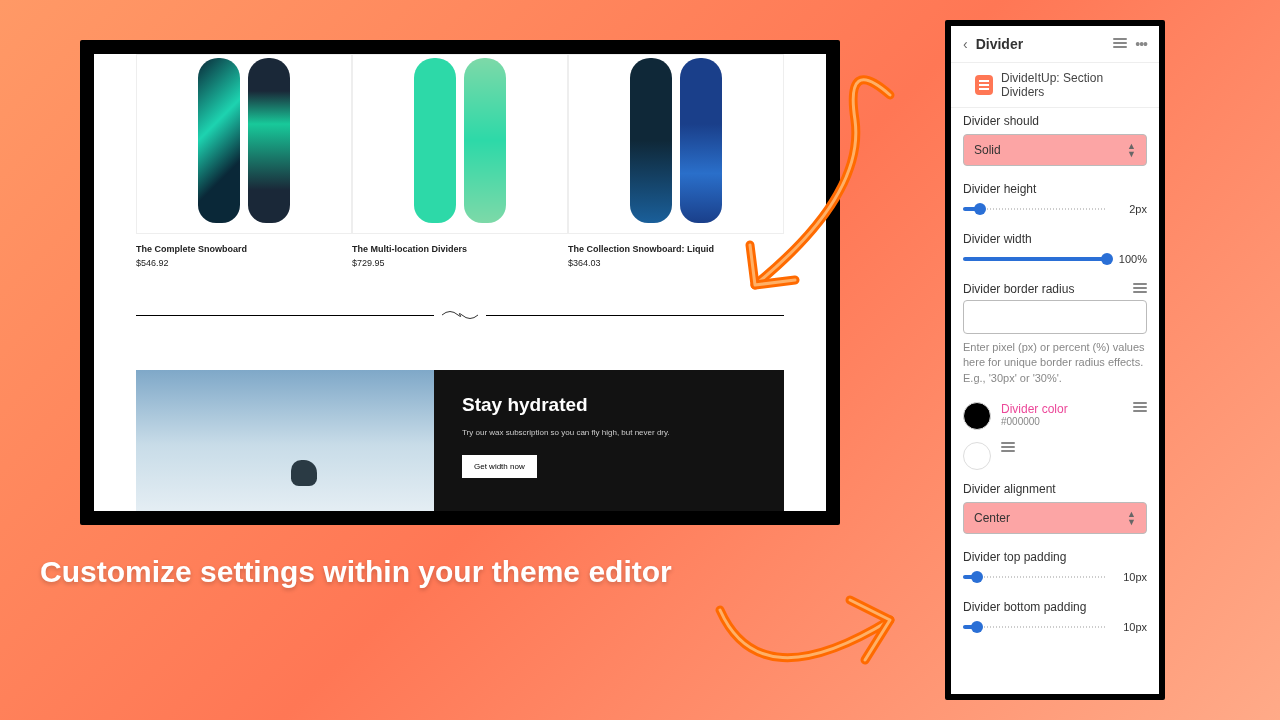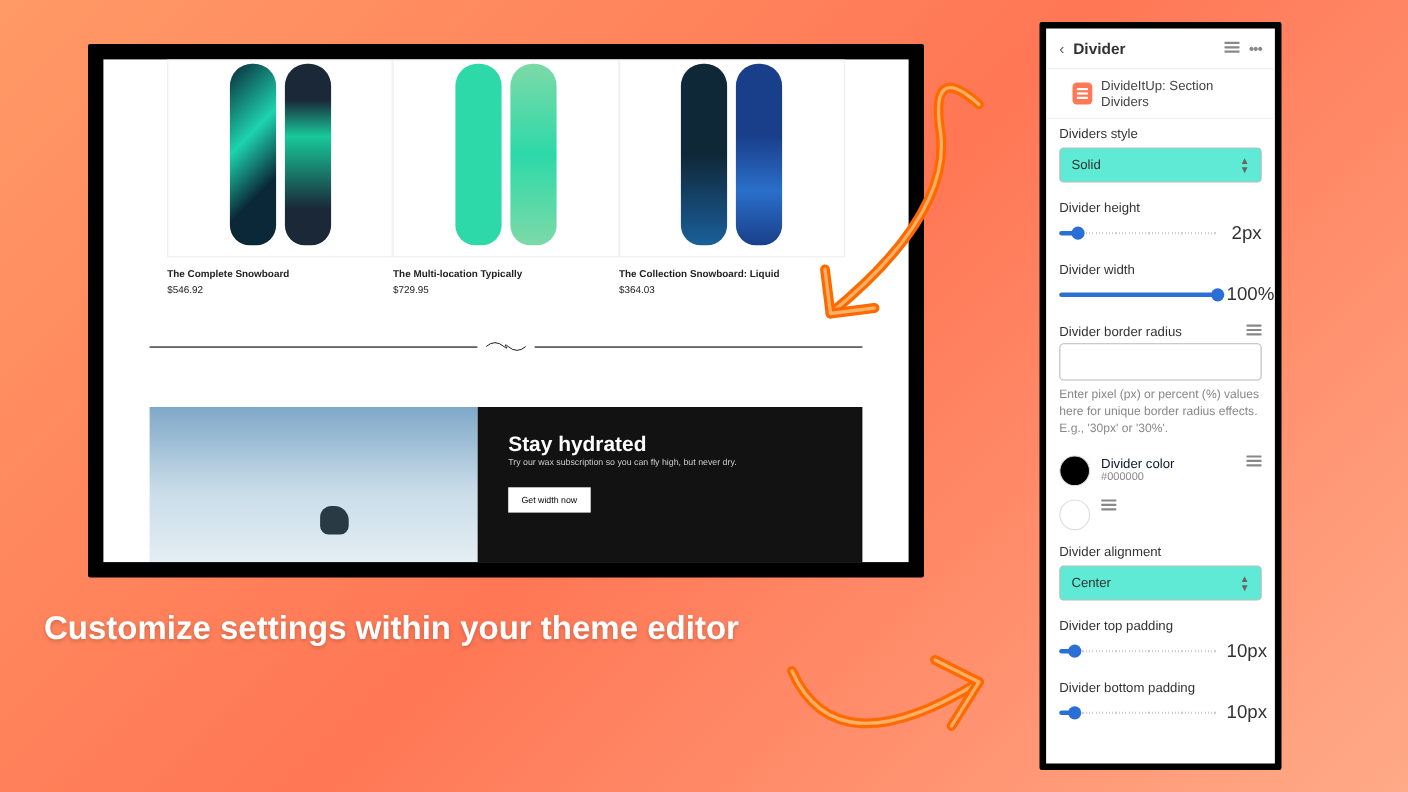--- a/index.html
+++ b/index.html
@@ -7,41 +7,41 @@
   width: 1280px; height: 720px;
   background: linear-gradient(135deg, #ff9966 0%, #ff7755 50%, #ffaa88 100%);
   font-family: -apple-system, BlinkMacSystemFont, "Segoe UI", Arial, sans-serif;
   position: relative; overflow: hidden;
 }
 .preview-frame {
   position: absolute; left: 80px; top: 40px; width: 760px; height: 485px;
   background: #000; border-radius: 2px; padding: 14px;
 }
 .preview-inner { background: #fff; width: 100%; height: 100%; overflow: hidden; position: relative; }
-.products { display: flex; padding: 0 58px; }
+.products { display: flex; padding: 0 42px; }
 .product { flex: 1; }
 .product-img { background: #fff; height: 180px; border: 1px solid #eee; display: flex; justify-content: center; align-items: flex-end; gap: 8px; padding-bottom: 10px; }
 .board { width: 42px; height: 165px; border-radius: 20px 20px 18px 18px; }
 .b1 { background: linear-gradient(135deg, #0a2838 0%, #1dd3b0 40%, #0a2838 70%); }
 .b2 { background: linear-gradient(180deg, #1a2838 20%, #18c99a 40%, #1a2838 80%); }
 .b3 { background: #2dd9a8; }
 .b4 { background: linear-gradient(180deg, #7dd9a8 0%, #2dd9a8 50%, #7dd9a8 100%); }
 .b5 { background: linear-gradient(180deg, #0f2838 50%, #1a5f9a 100%); }
 .b6 { background: linear-gradient(180deg, #1a3f8a 40%, #2a6fca 70%, #1a3f8a 100%); }
 .product-name { font-size: 9px; font-weight: 600; margin: 10px 0 4px; color: #222; }
 .product-price { font-size: 9px; color: #222; }
 .divider-row { display: flex; align-items: center; justify-content: center; margin: 42px 42px 0; }
 .divider-line { flex: 1; height: 1px; background: #000; }
 .divider-flourish { width: 40px; height: 10px; margin: 0 6px; display: flex; align-items: center; justify-content: center; }
 .divider-flourish svg { width: 40px; height: 10px; }
 .hero { display: flex; margin: 50px 42px 0; height: 150px; }
 .hero-img { flex: 1; background: linear-gradient(180deg, #7fa8c8 0%, #c8dce8 50%, #e8f0f5 100%); position: relative; }
 .hero-img::after { content: ""; position: absolute; left: 52%; top: 60%; width: 26px; height: 26px; background: #2a3a44; border-radius: 40% 50% 30% 30%; }
 .hero-text { flex: 1; background: #121212; color: #fff; padding: 24px 24px 0 28px; }
-.hero-text h2 { font-size: 19px; font-weight: 700; }
+.hero-text h2 { font-size: 19px; font-weight: 700; margin-bottom: 12px; }
 .hero-text p { font-size: 8px; margin-bottom: 18px; color: #ccc; }
 .hero-btn { background: #fff; color: #000; font-size: 8px; padding: 7px 12px; border: none; display: inline-block; }
 .tagline {
   position: absolute; left: 40px; top: 555px; color: #fff; font-size: 30px; font-weight: 600;
   text-shadow: 0 2px 4px rgba(0,0,0,0.2);
 }
 .panel {
   position: absolute; right: 115px; top: 20px; width: 220px; height: 680px;
   background: #fff; border: 6px solid #000; border-radius: 2px;
   font-size: 12px; color: #333; padding: 0;
@@ -56,35 +56,35 @@
 .app-row { display: flex; align-items: center; padding: 8px 24px; gap: 8px; border-bottom: 1px solid #eee; }
 .app-icon { width: 20px; height: 20px; background: #ff7755; border-radius: 4px; display: flex; align-items: center; justify-content: center; }
 .app-icon::before { content: ""; width: 10px; height: 2px; background: #fff; box-shadow: 0 -4px 0 #fff, 0 4px 0 #fff; }
 .app-name { font-size: 12px; color: #444; }
 .section-label { font-size: 9px; font-weight: 700; color: #666; letter-spacing: 0.5px; padding: 14px 12px 6px; }
 .field { padding: 6px 12px 10px; }
 .field-row { display: flex; align-items: center; justify-content: space-between; padding: 6px 12px 4px; }
 .field-label { font-size: 12px; color: #333; margin-bottom: 6px; display: block; }
 .select-box {
   border: 1px solid #bbb; border-radius: 4px; padding: 7px 10px; font-size: 12px;
-  display: flex; justify-content: space-between; align-items: center; background: #5eead4; cursor: pointer;
+  display: flex; justify-content: space-between; align-items: center; background: #fca5a5; cursor: pointer;
 }
 .select-caret { font-size: 9px; color: #666; line-height: 8px; }
 .slider-row { display: flex; align-items: center; gap: 8px; }
 .slider { flex: 1; position: relative; height: 14px; }
 .slider-track { position: absolute; left: 0; right: 0; top: 6px; height: 2px; background: repeating-linear-gradient(90deg, #ccc 0 1px, transparent 1px 3px); }
 .slider-fill { position: absolute; left: 0; top: 5px; height: 4px; background: #2a6fd6; border-radius: 2px; }
 .slider-thumb { position: absolute; top: 1px; width: 12px; height: 12px; background: #2a6fd6; border-radius: 50%; transform: translateX(-6px); }
-.slider-val { font-size: 17px; color: #333; width: 32px; text-align: right; }
+.slider-val { font-size: 11px; color: #333; width: 32px; text-align: right; }
 .text-input { border: 1px solid #bbb; border-radius: 4px; height: 34px; width: 100%; background: #fff; }
 .helper { font-size: 11px; color: #888; line-height: 1.4; margin-top: 6px; }
 .color-row { display: flex; align-items: flex-start; gap: 10px; padding: 6px 12px; }
 .swatch { width: 28px; height: 28px; border-radius: 50%; border: 1px solid #ddd; flex-shrink: 0; }
 .color-info { flex: 1; }
-.color-name { font-size: 12px; color: #0f172a; }
+.color-name { font-size: 12px; color: #ec4899; }
 .color-hex { font-size: 10px; color: #888; }
 .color-help { font-size: 10px; color: #999; line-height: 1.3; margin-top: 4px; }
 .stack-right { flex-shrink: 0; }
 .arrow1 { position: absolute; left: 715px; top: 65px; width: 220px; height: 260px; pointer-events: none; }
 .arrow2 { position: absolute; left: 700px; top: 570px; width: 220px; height: 130px; pointer-events: none; }
 </style>
 </head>
 <body>
 
 <div class="preview-frame">
@@ -96,21 +96,21 @@
             <div class="board b2"></div>
           </div>
         <div class="product-name">The Complete Snowboard</div>
         <div class="product-price">$546.92</div>
       </div>
       <div class="product">
         <div class="product-img">
             <div class="board b3"></div>
             <div class="board b4"></div>
           </div>
-        <div class="product-name">The Multi-location Typically</div>
+        <div class="product-name">The Multi-location Dividers</div>
         <div class="product-price">$729.95</div>
       </div>
       <div class="product">
         <div class="product-img">
             <div class="board b5"></div>
             <div class="board b6"></div>
           </div>
         <div class="product-name">The Collection Snowboard: Liquid</div>
         <div class="product-price">$364.03</div>
       </div>
@@ -149,21 +149,21 @@
         </span>
       <span class="dots-icon">•••</span>
     </div>
   </div>
   <div class="app-row">
     <div class="app-icon"></div>
     <span class="app-name">DivideItUp: Section Dividers</span>
   </div>
 
   <div class="field">
-    <label class="field-label">Dividers style</label>
+    <label class="field-label">Divider should</label>
     <div class="select-box">
       <span>Solid</span>
       <span class="select-caret">▲<br>▼</span>
     </div>
   </div>
 
   <div class="field">
     <label class="field-label">Divider height</label>
     <div class="slider-row">
       <div class="slider">

